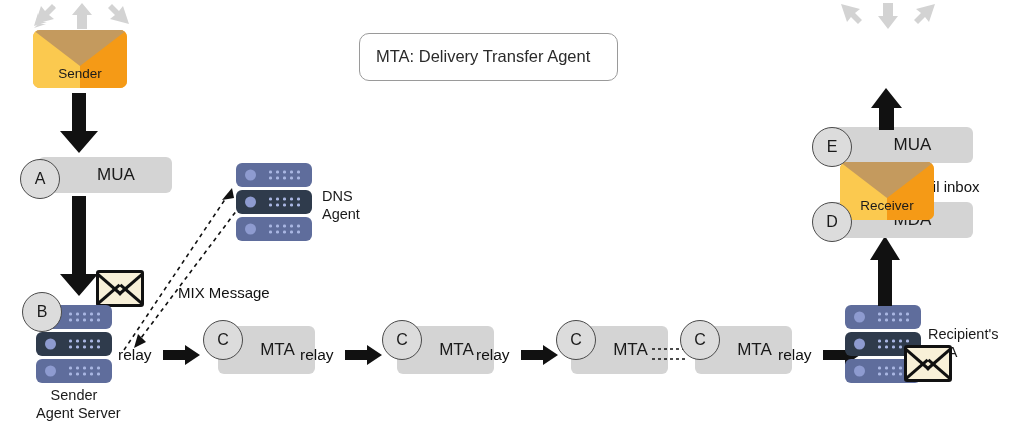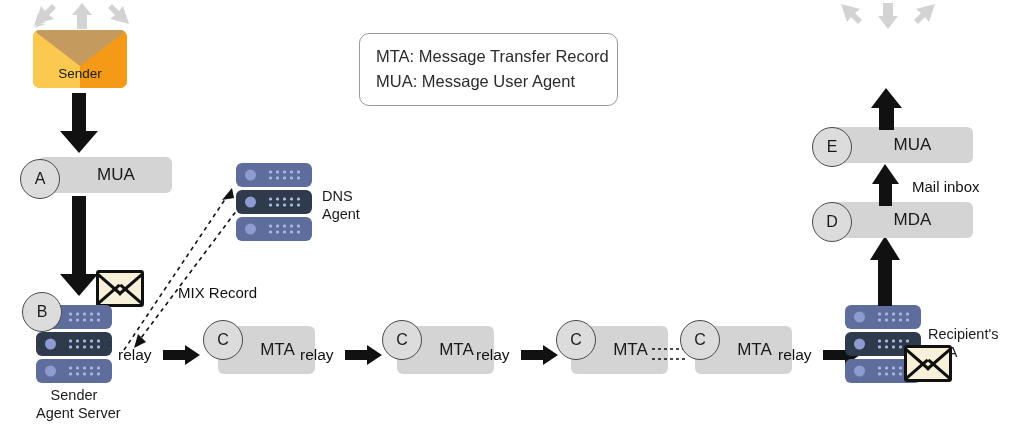--- a/index.html
+++ b/index.html
@@ -288,21 +288,21 @@
   <div class="abs" style="left:118px; top:182px;">
     <svg width="140" height="170" viewBox="0 0 140 170">
 
       <path d="M6 168 L112 10" stroke="#111111" stroke-width="1.6" fill="none" stroke-dasharray="4 4"></path>
       <path d="M114 6 L104 18 L116 16 Z" fill="#111111"></path>
 
       <path d="M122 24 L20 160" stroke="#111111" stroke-width="1.6" fill="none" stroke-dasharray="4 4"></path>
       <path d="M16 166 L20 152 L28 160 Z" fill="#111111"></path>
     </svg>
   </div>
-  <div class="abs plain-label" style="left:178px; top:284px;">MIX Record</div>
+  <div class="abs plain-label" style="left:178px; top:284px;">MIX Message</div>
 
   <div class="abs" style="left:236px; top:163px;">
     <div class="server">
       <div class="srack light">
         <span class="led"></span>
         <span class="dots">
           <i style="left:0;top:1px"></i>
             <i style="left:7px;top:1px"></i>
             <i style="left:14px;top:1px"></i>
             <i style="left:21px;top:1px"></i>
@@ -345,22 +345,21 @@
         </span>
       </div>
     </div>
   </div>
   <div class="abs caption" style="left:322px; top:187px; text-align:left;">
     <div>DNS</div>
     <div>Agent</div>
   </div>
 
   <div class="abs legend-box" style="left:359px; top:33px; width:259px;">
-    <div class="legend-line">MTA: Message Transfer Record</div>
-    <div class="legend-line">MUA: Message User Agent</div>
+    <div class="legend-line">MTA: Delivery Transfer Agent</div>
   </div>
 
   <div class="abs relay-label" style="left:118px; top:346px;">relay</div>
   <div class="abs" style="left:163px; top:345px;">
     <svg width="38" height="20" viewBox="0 0 38 20">
       <path d="M0 5 L22 5 L22 0 L37 10 L22 20 L22 15 L0 15 Z" fill="#111111"></path>
     </svg>
   </div>
 
   <div class="abs" style="left:203px; top:326px;">
@@ -505,20 +504,26 @@
       <span class="pill-text">MUA</span>
     </div>
   </div>
 
   <div class="abs" style="left:869px; top:88px;">
     <svg width="36" height="42" viewBox="0 0 36 42">
       <path d="M17 0 L33 20 L25 20 L25 42 L10 42 L10 20 L2 20 Z" fill="#111111"></path>
     </svg>
   </div>
 
+  <div class="abs big-env" style="left:840px; top:30px;">
+    <div class="q-left"></div>
+    <div class="q-right"></div>
+    <div class="flap"></div>
+    <div class="label">Receiver</div>
+  </div>
 
   <div class="abs" style="left:838px; top:2px;">
     <svg width="100" height="30" viewBox="0 0 100 30">
       <g fill="#d3d3d3">
         <path d="M3 2 L9 20 L13 15 L20 22 L24 18 L17 11 L22 7 Z"></path>
       </g>
       <g fill="#d3d3d3">
         <path d="M50 27 L60 14 L55 14 L55 1 L45 1 L45 14 L40 14 Z"></path>
       </g>
       <g fill="#d3d3d3">

